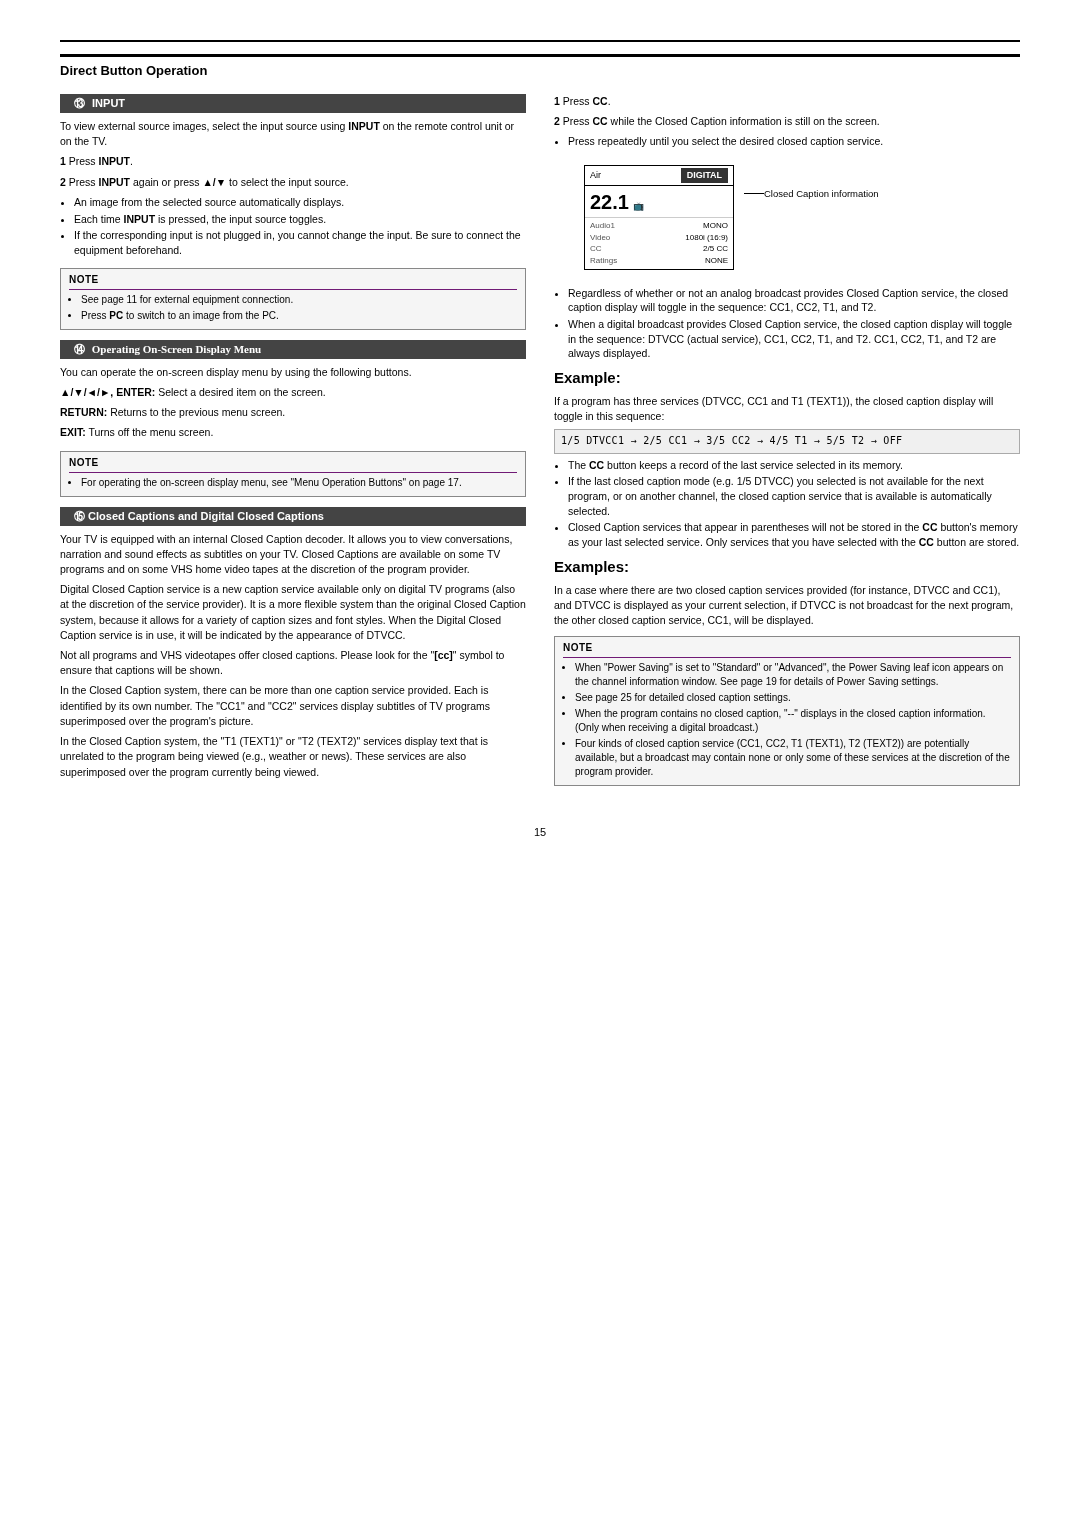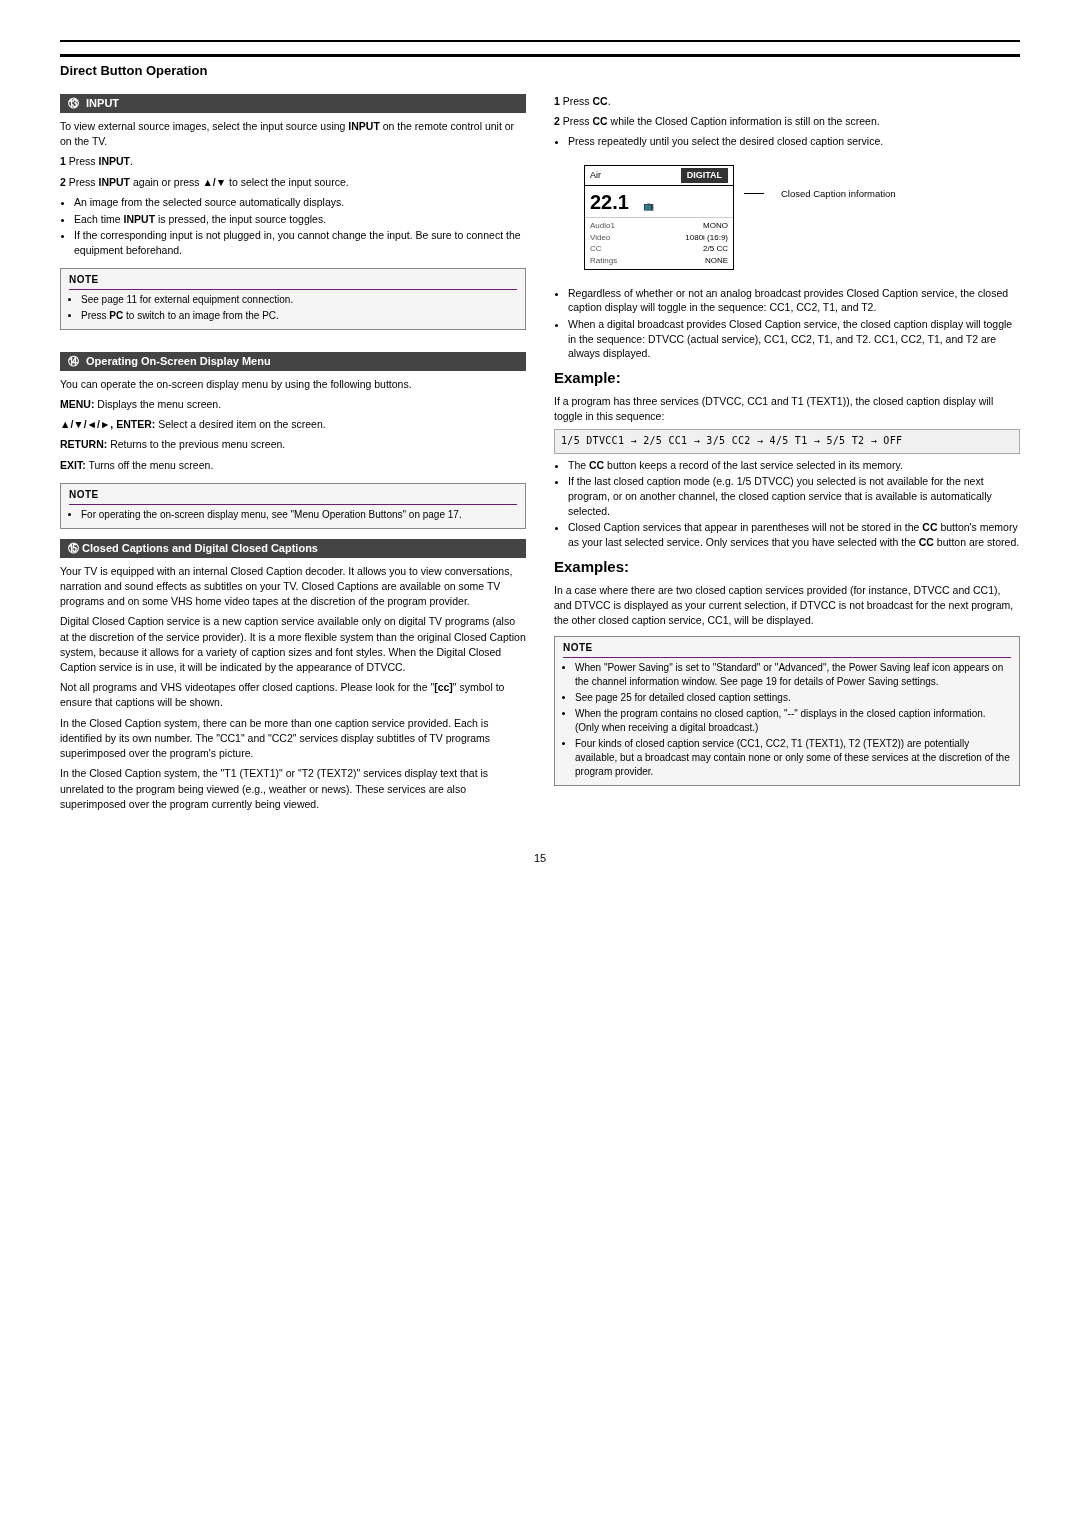--- a/index.html
+++ b/index.html
@@ -121,21 +121,21 @@
       font-size: 9px;
       font-weight: bold;
     }
 
     .tv-channel {
       font-size: 22px;
       font-weight: bold;
       padding: 2px 5px 0 5px;
       display: flex;
       align-items: baseline;
-      gap: 12px;
+      gap: 2px;
     }
 
     .sequence-display {
       background: #f0f0f0;
       border: 1px solid #aaa;
       padding: 4px 6px;
       font-size: 10px;
       margin: 4px 0;
       font-family: monospace;
       letter-spacing: 0.3px;
@@ -143,21 +143,21 @@
 
     .page-number {
       text-align: center;
       font-size: 11px;
       margin-top: 30px;
     }
 
     .section-header-bar {
       background: #444;
       color: #fff;
-      padding: 2px 8px;
+      padding: 2px 14px;
       font-weight: bold;
       font-size: 11px;
       margin-bottom: 6px;
     }
 
     .clearfix::after {
       content: '';
       display: block;
       clear: both;
     }
@@ -207,28 +207,27 @@
     </div>
 
     <div class="note-box">
       <div class="note-box-title">NOTE</div>
       <ul>
         <li>See page 11 for external equipment connection.</li>
         <li>Press <strong>PC</strong> to switch to an image from the PC.</li>
       </ul>
     </div>
 
-    <div class="section-header-bar" style="margin-top:22px;">
+    <div class="section-header-bar" style="margin-top:10px;font-family:Liberation Serif, serif;">
       <span>⑭</span>
       <span style="margin-left:4px;">Operating On-Screen Display Menu</span>
     </div>
 
     <div class="section-body">
       <p>You can operate the on-screen display menu by using the following buttons.</p>
-      <p><strong>MENU:</strong> Displays the menu screen.</p>
       <p><strong>▲/▼/◄/►, ENTER:</strong> Select a desired item on the screen.</p>
       <p><strong>RETURN:</strong> Returns to the previous menu screen.</p>
       <p><strong>EXIT:</strong> Turns off the menu screen.</p>
     </div>
 
     <div class="note-box">
       <div class="note-box-title">NOTE</div>
       <ul>
         <li>For operating the on-screen display menu, see "Menu Operation Buttons" on page 17.</li>
       </ul>
@@ -281,21 +280,21 @@
               <div style="display:flex; justify-content:space-between;">
                 <span style="color:#555;">CC</span>
                 <span>2/5 CC</span>
               </div>
               <div style="display:flex; justify-content:space-between;align-items:center;">
                 <span style="color:#555;">Ratings</span>
                 <span>NONE</span>
               </div>
             </div>
           </div>
-          <div style="padding-top:30px; font-size:9.5px; line-height:1.4; display:flex; align-items:center; gap:17px;">
+          <div style="padding-top:30px; font-size:9.5px; line-height:1.4; display:flex; align-items:center; gap:0;">
             <div style="width: 20px; height: 1px; background:#000; display:inline-block;"></div>
             <span>Closed Caption information</span>
           </div>
         </div>
       </div>
 
       <ul class="bullet-list">
         <li>Regardless of whether or not an analog broadcast provides Closed Caption service, the closed caption display will toggle in the sequence: CC1, CC2, T1, and T2.</li>
         <li>When a digital broadcast provides Closed Caption service, the closed caption display will toggle in the sequence: DTVCC (actual service), CC1, CC2, T1, and T2. CC1, CC2, T1, and T2 are always displayed.</li>
       </ul>

